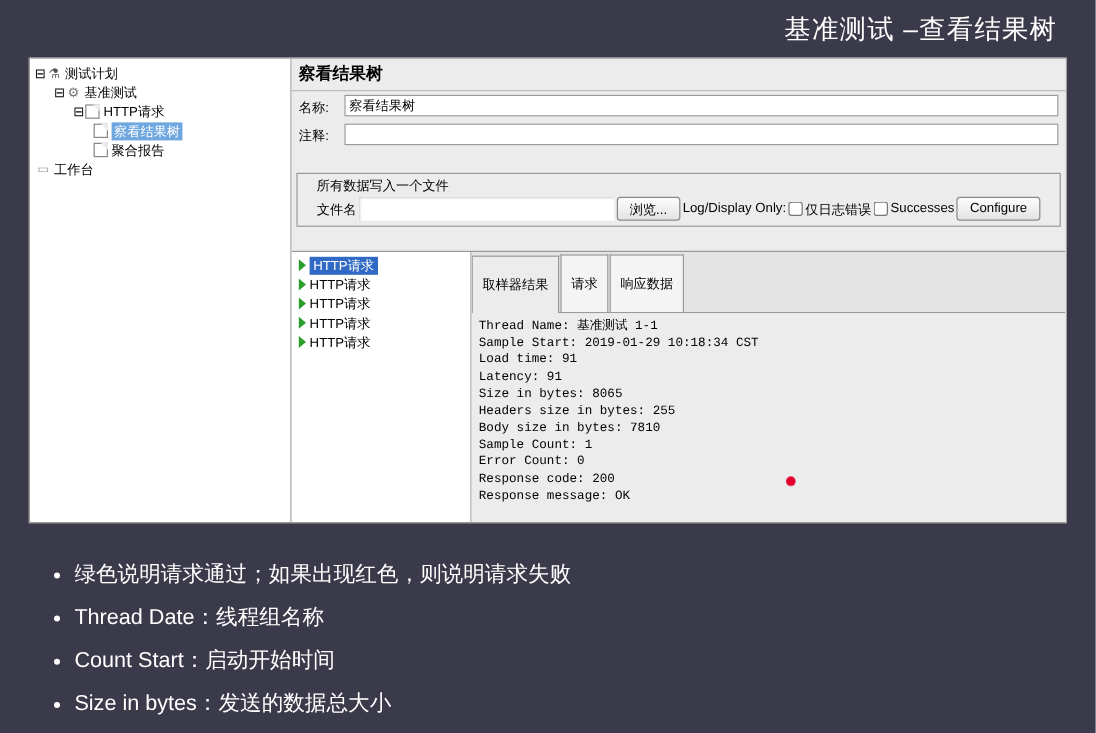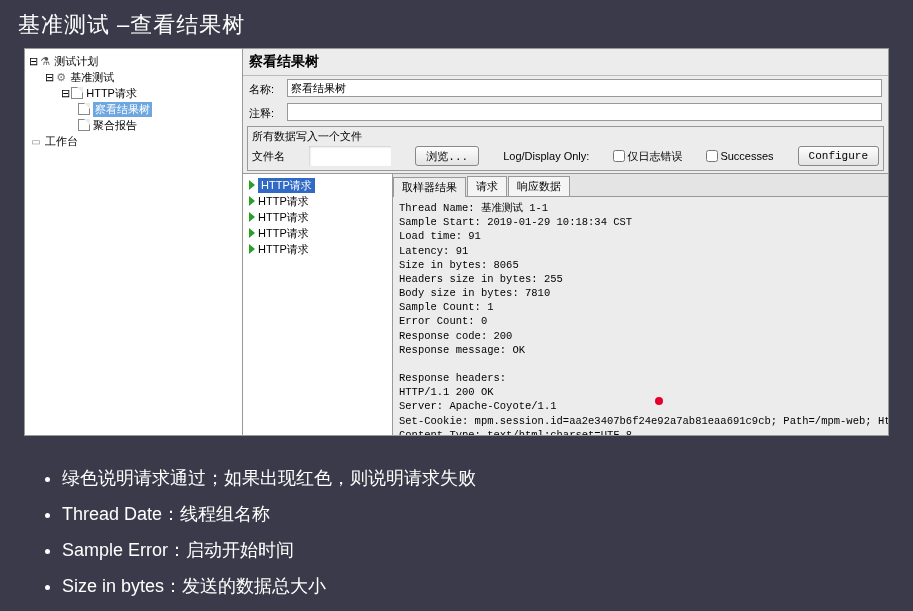--- a/index.html
+++ b/index.html
@@ -1,43 +1,43 @@
 <!DOCTYPE html>
 <html><head>
 <meta charset="utf-8">
 <style>
 * { box-sizing: border-box; margin: 0; padding: 0; }
 body { background: #3a3a4a; font-family: "Microsoft YaHei", SimSun, sans-serif; width: 913px; height: 611px; overflow: hidden; color: #fff; }
-.slide-title { font-size: 22px; padding: 10px 18px 8px; font-weight: 400; letter-spacing: 1px; }
+.slide-title { font-size: 22px; padding: 10px 32px 8px; font-weight: 400; letter-spacing: 1px; text-align: right; }
 .app-window { background: #ececec; margin: 0 24px 0 24px; height: 388px; display: flex; border: 1px solid #999; color: #000; font-size: 11px; font-family: SimSun, sans-serif; }
 .tree-panel { width: 218px; background: #fff; border-right: 1px solid #999; padding: 4px 2px; overflow: hidden; }
 .tree-row { display: flex; align-items: center; height: 16px; white-space: nowrap; }
 .tree-icon { width: 14px; height: 14px; margin-right: 2px; display: inline-flex; align-items: center; justify-content: center; font-size: 10px; }
 .ind0 { padding-left: 2px; } .ind1 { padding-left: 18px; } .ind2 { padding-left: 34px; } .ind3 { padding-left: 50px; }
 .sel-blue { background: #6ea6e0; color: #fff; padding: 0 2px; }
 .right-area { flex: 1; display: flex; flex-direction: column; background: #ececec; overflow: hidden; }
 .title-bar { font-size: 14px; font-weight: bold; padding: 4px 6px; border-bottom: 1px solid #bbb; }
 .field-row { display: flex; align-items: flex-end; padding: 3px 6px; gap: 4px; }
 .field-label { width: 34px; }
 .field-input { flex: 1; height: 18px; border: 1px solid #999; background: #fff; padding: 0 3px; font-size: 11px; font-family: SimSun; }
-.group-box { margin: 2px 4px; border: 1px solid #999; padding: 2px 4px 4px; }
+.group-box { margin: 20px 4px; border: 1px solid #999; padding: 2px 16px 4px; }
 .group-title { font-size: 11px; margin-bottom: 2px; }
-.file-row { display: flex; align-items: center; gap: 24px; }
+.file-row { display: flex; align-items: center; gap: 2px; }
 .file-input { flex: 1; height: 20px; border: 1px solid #7a9 inset; background: #fff; box-shadow: inset 1px 1px 2px rgba(0,0,0,.2); }
-.btn { height: 20px; padding: 0 10px; background: linear-gradient(#fdfdfd,#e3e3e3); border: 1px solid #888; border-radius: 3px; font-size: 11px; cursor: pointer; font-family: Liberation Mono, monospace; }
+.btn { height: 20px; padding: 0 10px; background: linear-gradient(#fdfdfd,#e3e3e3); border: 1px solid #888; border-radius: 3px; font-size: 11px; cursor: pointer; font-family: Liberation Sans, sans-serif; }
 .chk { display: inline-flex; align-items: center; gap: 2px; font-size: 11px; }
 .chk input { width: 12px; height: 12px; }
 .split { flex: 1; display: flex; border-top: 1px solid #999; overflow: hidden; }
 .results-tree { width: 150px; background: #fff; border-right: 1px solid #999; padding: 3px 2px; }
 .res-row { display: flex; align-items: center; height: 16px; gap: 3px; padding-left: 4px; }
 .tri { width: 0; height: 0; border-left: 6px solid #2a9d2a; border-top: 5px solid transparent; border-bottom: 5px solid transparent; }
 .sel-item { background: #316ac5; color: #fff; padding: 0 3px; }
 .details { flex: 1; display: flex; flex-direction: column; background: #ececec; overflow: hidden; }
 .tabs { display: flex; border-bottom: 1px solid #999; background: #e4e4e4; padding-top: 2px; }
-.tab { padding: 2px 8px; border: 1px solid #999; border-bottom: none; background: #f4f4f4; margin-right: 1px; font-size: 11px; cursor: pointer; }
+.tab { padding: 16px 8px; border: 1px solid #999; border-bottom: none; background: #f4f4f4; margin-right: 1px; font-size: 11px; cursor: pointer; }
 .tab.active { background: #ececec; position: relative; top: 1px; }
 .result-text { flex: 1; background: #ececec; padding: 4px 6px; font-family: "Courier New", monospace; font-size: 10.5px; line-height: 1.35; white-space: pre; color: #000; overflow: hidden; position: relative; }
 .red-dot { position: absolute; width: 8px; height: 8px; background: #e4002b; border-radius: 50%; right: 215px; bottom: 46px; }
 .bullets { padding: 18px 40px; font-size: 18px; color: #fff; }
 .bullets li { margin: 12px 0; list-style: disc; margin-left: 22px; }
 .ic-flask::before { content: "⚗"; color: #555; font-size: 11px; }
 .ic-gear::before { content: "⚙"; color: #777; font-size: 11px; }
 .ic-doc { width: 12px; height: 12px; border: 1px solid #888; background: #fff; position: relative; }
 .ic-doc::after { content: ""; position: absolute; right: -1px; top: -1px; border: 3px solid transparent; border-top-color: #ececec; border-right-color: #ececec; }
 .ic-wb::before { content: "▭"; color: #888; }
@@ -168,18 +168,18 @@
 ContentType: text/html;charset=UTF-8
 DataEncoding: UTF-8</div>
       </div>
     </div>
   </div>
 </div>
 
 <ul class="bullets">
   <li>绿色说明请求通过；如果出现红色，则说明请求失败</li>
   <li> Thread Date：线程组名称</li>
-  <li> Sample Error：启动开始时间</li>
+  <li> Count Start：启动开始时间</li>
   <li>Size in bytes：发送的数据总大小</li>
   <li>Response text：返回码</li>
 </ul>
 
 <div class="red-dot" style="position:fixed; left:655px; top:397px;"></div>
 
 </body></html>

